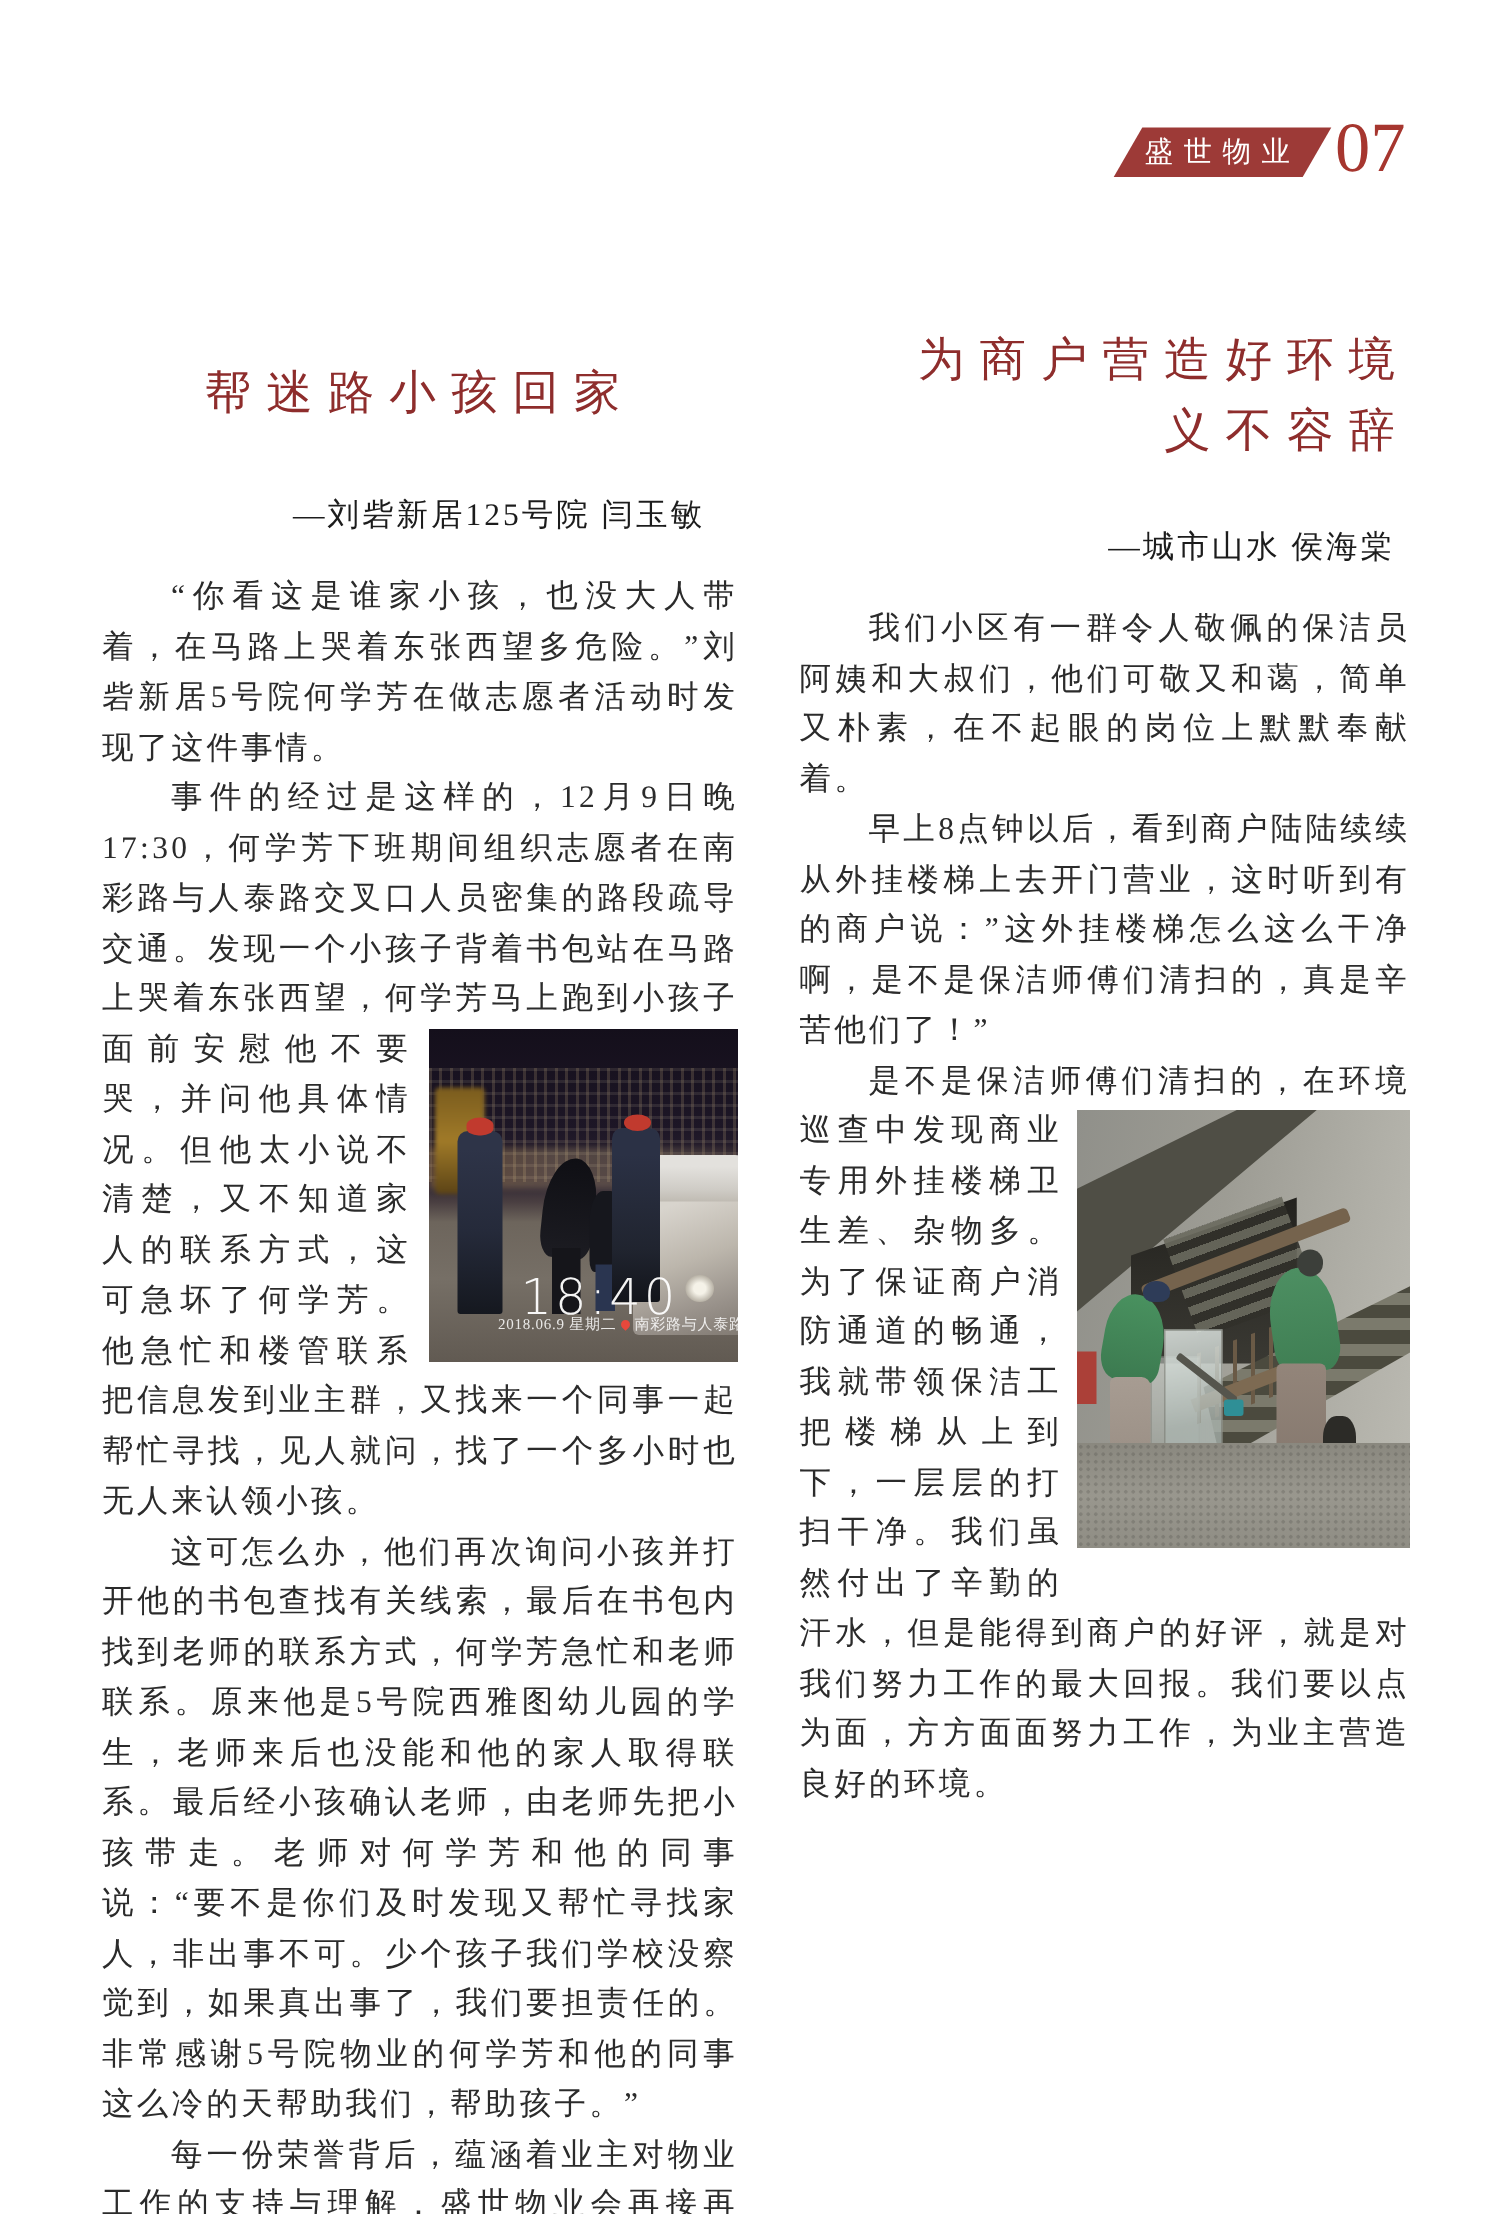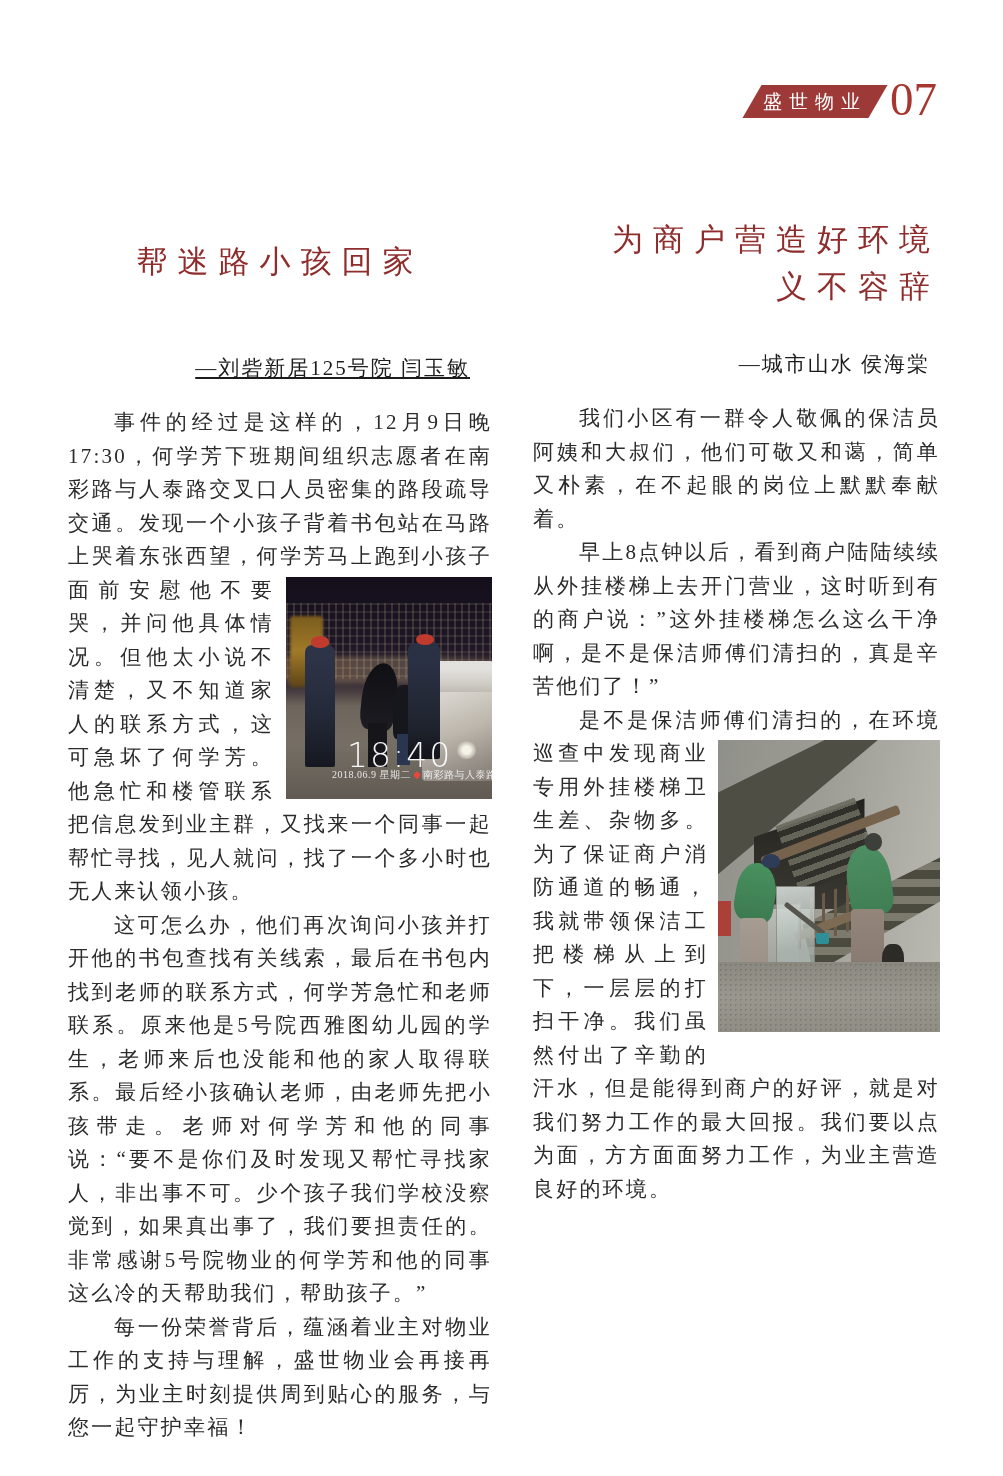--- a/index.html
+++ b/index.html
@@ -19,21 +19,21 @@
                        text-indent:8px;}
 
   
   .col{position:absolute;}
   .col-left{left:68px;top:240px;width:424px;}
   .col-right{left:533px;top:216px;width:407px;}
   h1.article-title{margin:0;font-weight:400;font-size:31px;letter-spacing:10px;color:#8e2d2c;
                    text-align:center;line-height:44px;}
   .col-right h1.article-title{line-height:47px;text-align:right;}
   .byline{font-size:21px;letter-spacing:2px;color:#1c1c1c;text-align:right;}
-  .col-left .byline{margin-top:70px;padding-right:22px;text-decoration:underline;}
+  .col-left .byline{margin-top:45px;padding-right:22px;}
   .col-right .byline{margin-top:40px;padding-right:10px;}
   .body-text{margin-top:24px;font-size:21px;line-height:33.5px;letter-spacing:2.2px;
              text-align:justify;color:#2b2b2b;}
   .body-text p{margin:0;text-indent:46px;}
 
   
   .photo{position:relative;display:block;float:right;overflow:hidden;}
   .photo span{display:block;position:absolute;}
   .photo-left{width:206px;height:222px;margin:3px 0 8px 12px;background:#17121d;}
   .photo-right{width:222px;height:292px;margin:3px 0 10px 10px;background:#a5a49c;}
@@ -122,20 +122,21 @@
 
   <div class="brand-tab">
     <span class="brand-tab-text">盛世物业</span>
   </div>
   <div class="page-number">07</div>
 
   <article class="col col-left">
     <h1 class="article-title">帮迷路小孩回家</h1>
     <div class="byline">—刘砦新居125号院 闫玉敏</div>
     <div class="body-text">
+      <p><span>“你看这是谁家小孩，也没大人带着，在马路上哭着东张西望多危险。”刘砦新居5号院何学芳在做志愿者活动时发现了这件事情。</span></p>
       <p><span>事件的经过是这样的，12月9日晚17:30，何学芳下班期间组织志愿者在南彩路与人泰路交叉口人员密集的路段疏导交通。发现一个小孩子背着书包站在马路上哭着东张西望，何学芳马上跑</span><span class="photo photo-left">
             <span class="lp-sky"></span>
             <span class="lp-windows"></span>
             <span class="lp-glow"></span>
             <span class="lp-bldg"></span>
             <span class="lp-car1"></span>
             <span class="lp-car2"></span>
             <span class="lp-headlight"></span>
             <span class="lp-man1"></span>
             <span class="lp-man1-cap"></span>

